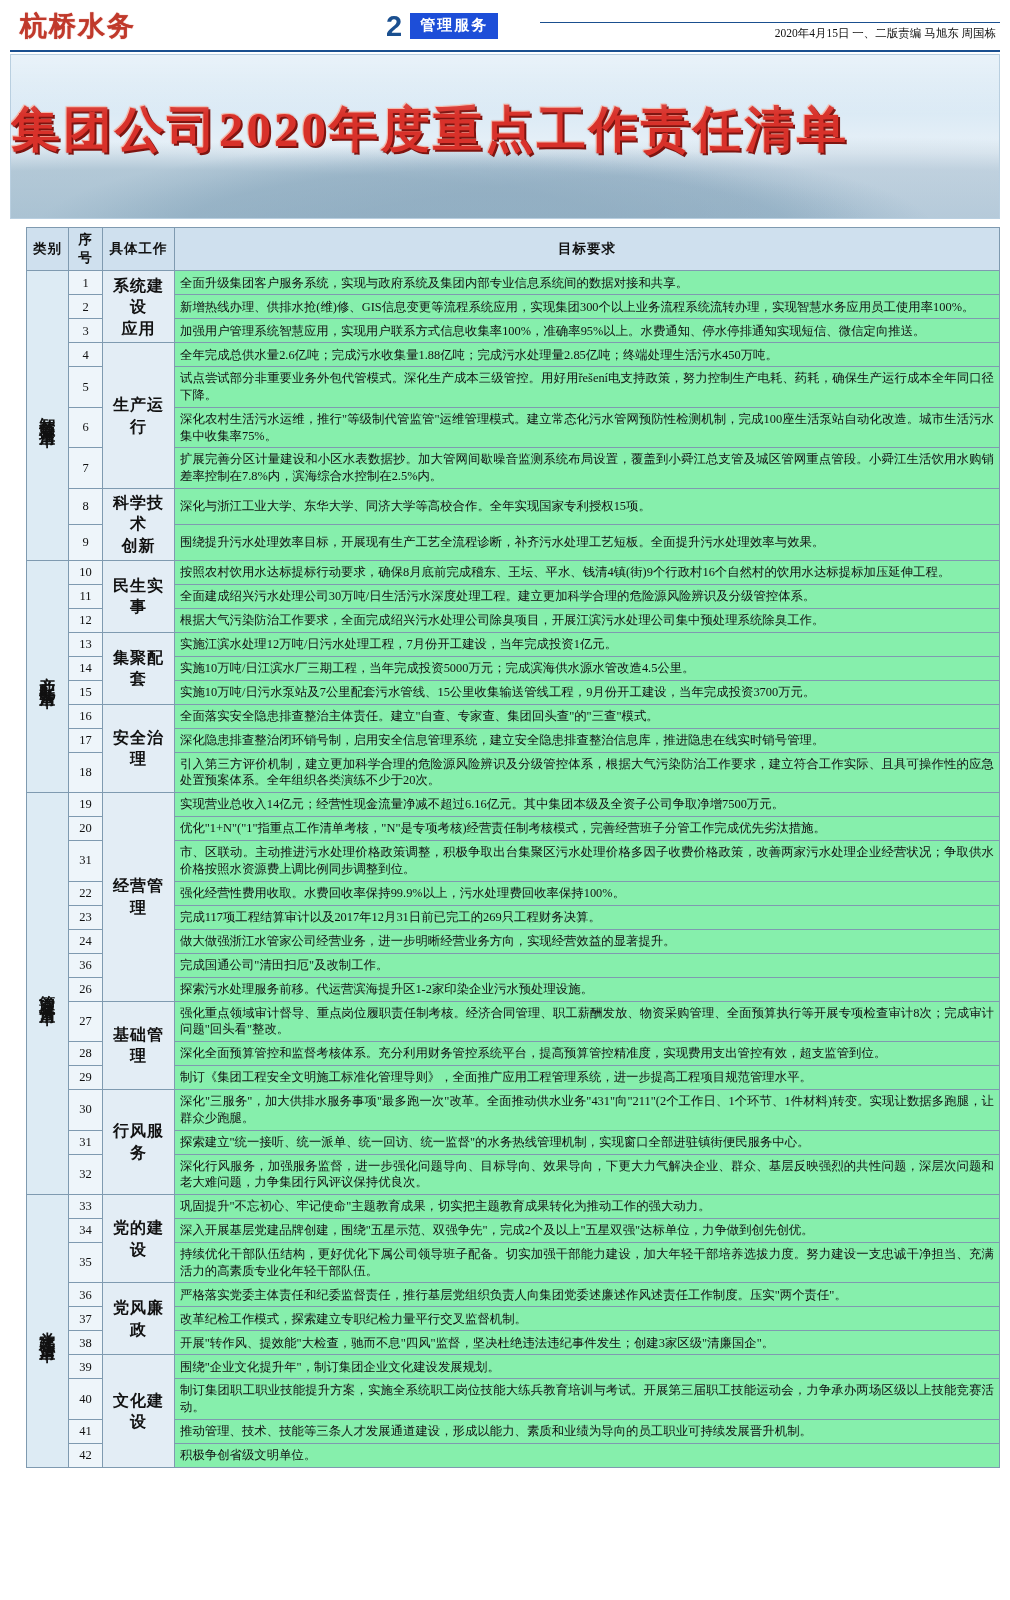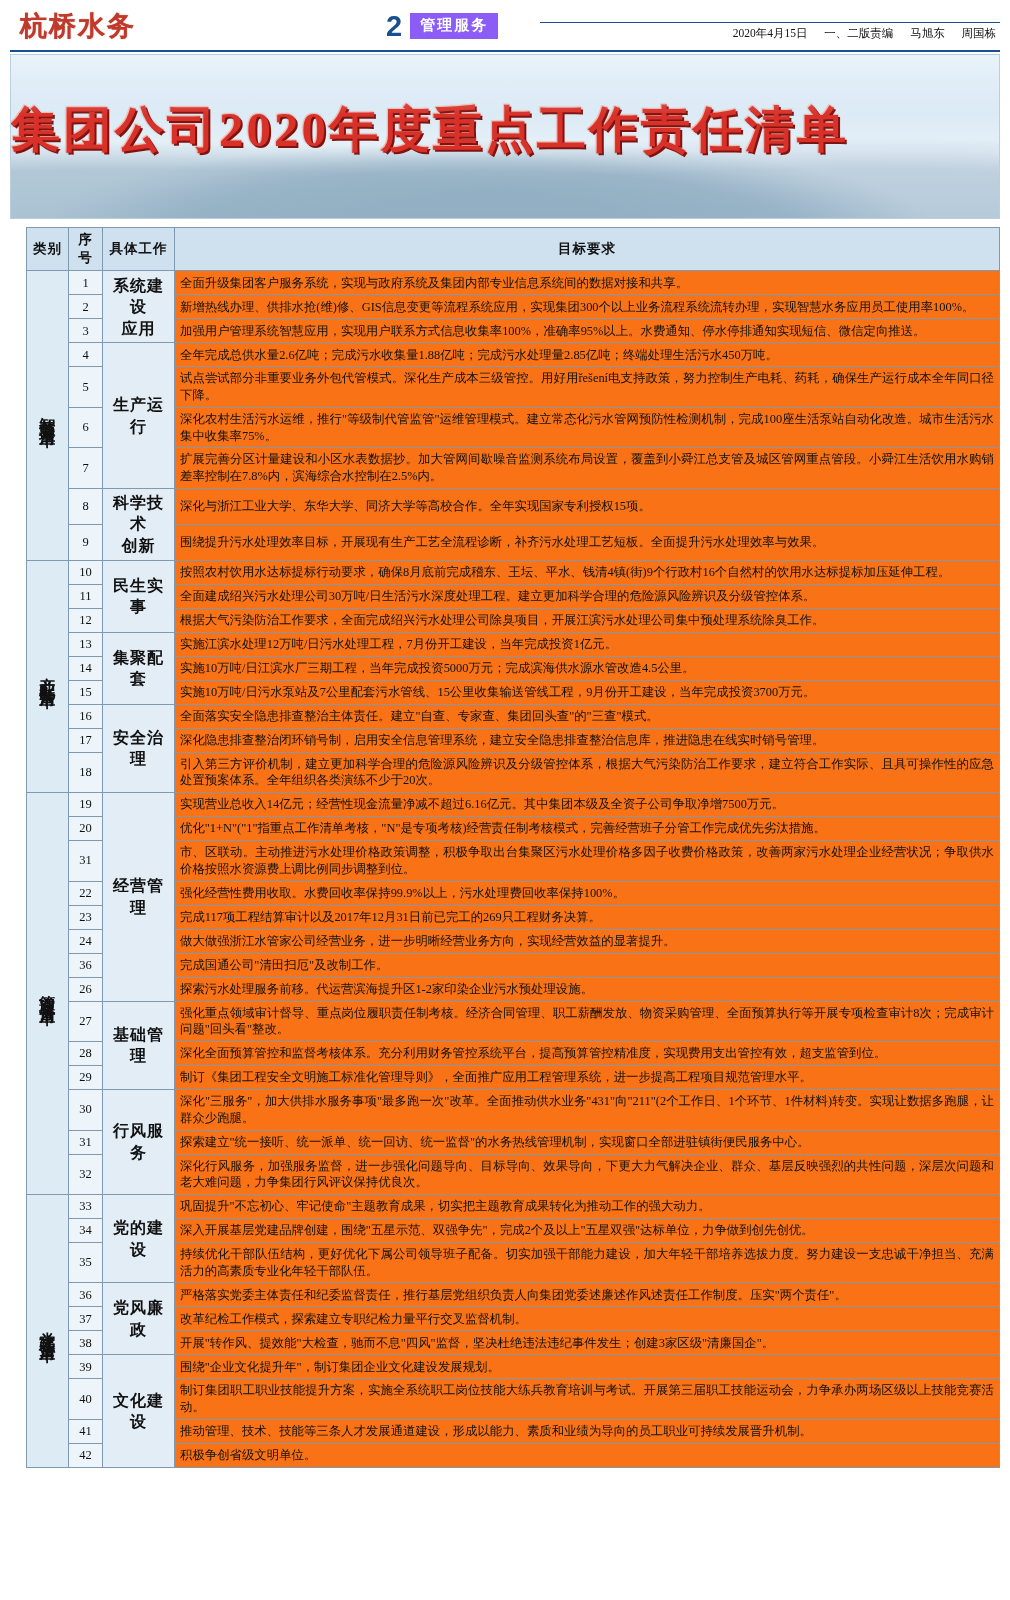--- a/index.html
+++ b/index.html
@@ -33,37 +33,37 @@
   }
   .page-num {
     font-size:29px;
     font-weight:bold;
     color:#1a4f8f;
     font-family:"Liberation Sans",sans-serif;
     margin-left:250px;
   }
   .section-tag {
     margin-left:8px;
-    background:#8b5cf6;
+    background:#1d4ed8;
     color:#fff;
     font-size:15px;
     font-weight:bold;
     padding:3px 10px 4px 10px;
     letter-spacing:2px;
     white-space:nowrap;
   }
   .masthead-right {
     position:absolute;
     right:14px;
     top:26px;
     font-size:11.5px;
     color:#111;
     white-space:nowrap;
   }
-  .masthead-right span { margin-left:14px; }
+  .masthead-right span { }
   .masthead-rule {
     position:absolute;
     left:540px; right:10px; top:22px;
     border-top:1px solid #1a4f8f;
   }
   .masthead-rule2 {
     position:absolute;
     left:10px; right:10px; top:50px;
     border-top:2px solid #1a4f8f;
   }
@@ -140,21 +140,21 @@
     letter-spacing:1px;
     line-height:1.25;
   }
   td.cat { background:#ddebf4; }
   td.no {
     text-align:center;
     background:#eef5fa;
     font-size:12.5px;
   }
   td.goal {
-    background:#f97316;
+    background:#86efac;
     text-align:justify;
     font-size:12.4px;
     padding:4px 6px;
   }
   tr.r { height:24px; }
 
   .vert {
     writing-mode:vertical-rl;
     text-orientation:upright;
     letter-spacing:3px;

